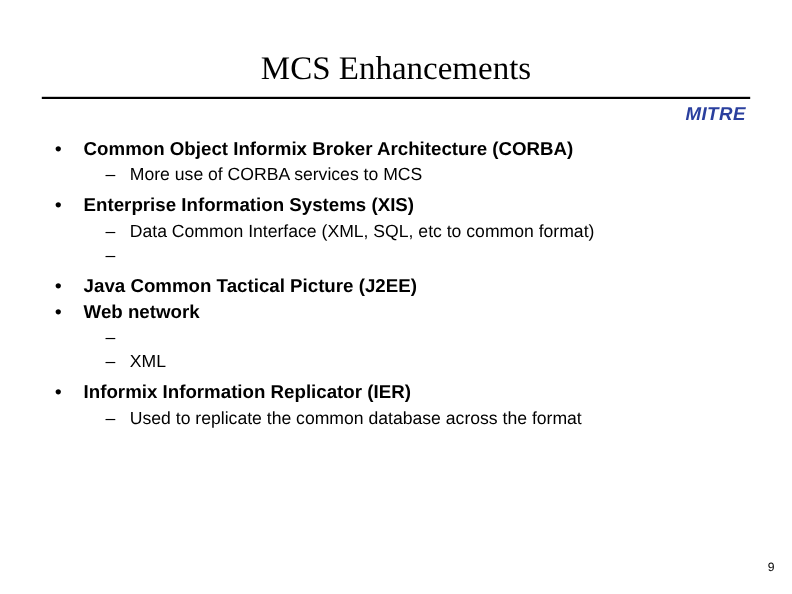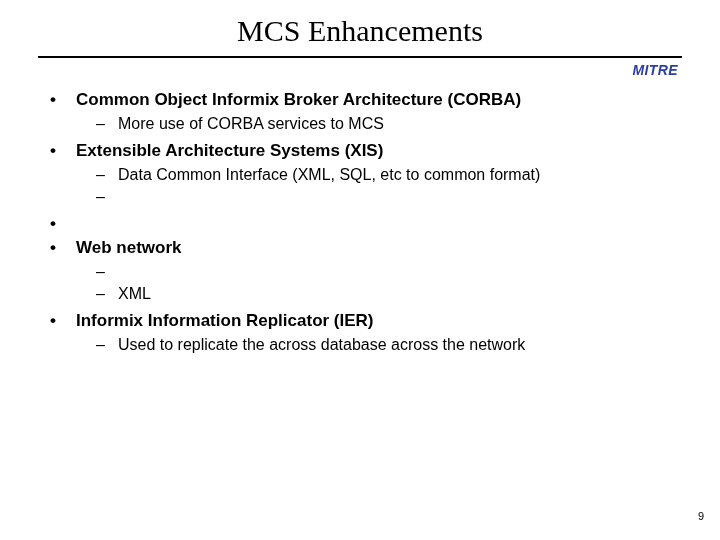--- a/index.html
+++ b/index.html
@@ -11,32 +11,33 @@
       position: relative;
       overflow: hidden;
     }
     .title {
       font-family: "Times New Roman", Times, serif;
       font-size: 30px;
       font-weight: 400;
       text-align: center;
       padding-top: 14px;
       padding-bottom: 8px;
+      margin-top: 32px;
     }
     .hr-line {
       border: none;
       border-top: 2.5px solid #000;
       margin: 0 38px;
     }
     .brand {
       color: #2a3f9e;
       font-weight: 700;
       font-style: italic;
       text-align: right;
-      font-size: 14px;
+      font-size: 17px;
       padding: 4px 42px 6px 0;
       letter-spacing: 0.4px;
     }
     .content {
       padding: 6px 40px 0 50px;
     }
     ul.l1 {
       list-style: none;
     }
     ul.l1 > li {
@@ -98,36 +99,37 @@
         <li>
           <span class="dash">–</span>
           <span>More use of CORBA services to MCS</span>
         </li>
       </ul>
     </li>
 
     <li>
       <div class="row">
         <span class="bullet">•</span>
-        <span>Extensible Architecture Systems (XIS)</span>
+        <span>Enterprise Information Systems (XIS)</span>
       </div>
       <ul class="l2">
         <li>
           <span class="dash">–</span>
           <span>Data Common Interface (XML, SQL, etc to common format)</span>
         </li>
         <li>
           <span class="dash">–</span>
         </li>
       </ul>
     </li>
 
     <li>
       <div class="row">
         <span class="bullet">•</span>
+        <span>Java Common Tactical Picture (J2EE)</span>
       </div>
     </li>
 
     <li>
       <div class="row">
         <span class="bullet">•</span>
         <span>Web network</span>
       </div>
       <ul class="l2">
         <li>
@@ -141,21 +143,21 @@
     </li>
 
     <li>
       <div class="row">
         <span class="bullet">•</span>
         <span>Informix Information Replicator (IER)</span>
       </div>
       <ul class="l2">
         <li>
           <span class="dash">–</span>
-          <span>Used to replicate the across database across the network</span>
+          <span>Used to replicate the common database across the format</span>
         </li>
       </ul>
     </li>
 
   </ul>
 </div>
 
 <div class="page-num">9</div>
 
 </body></html>

